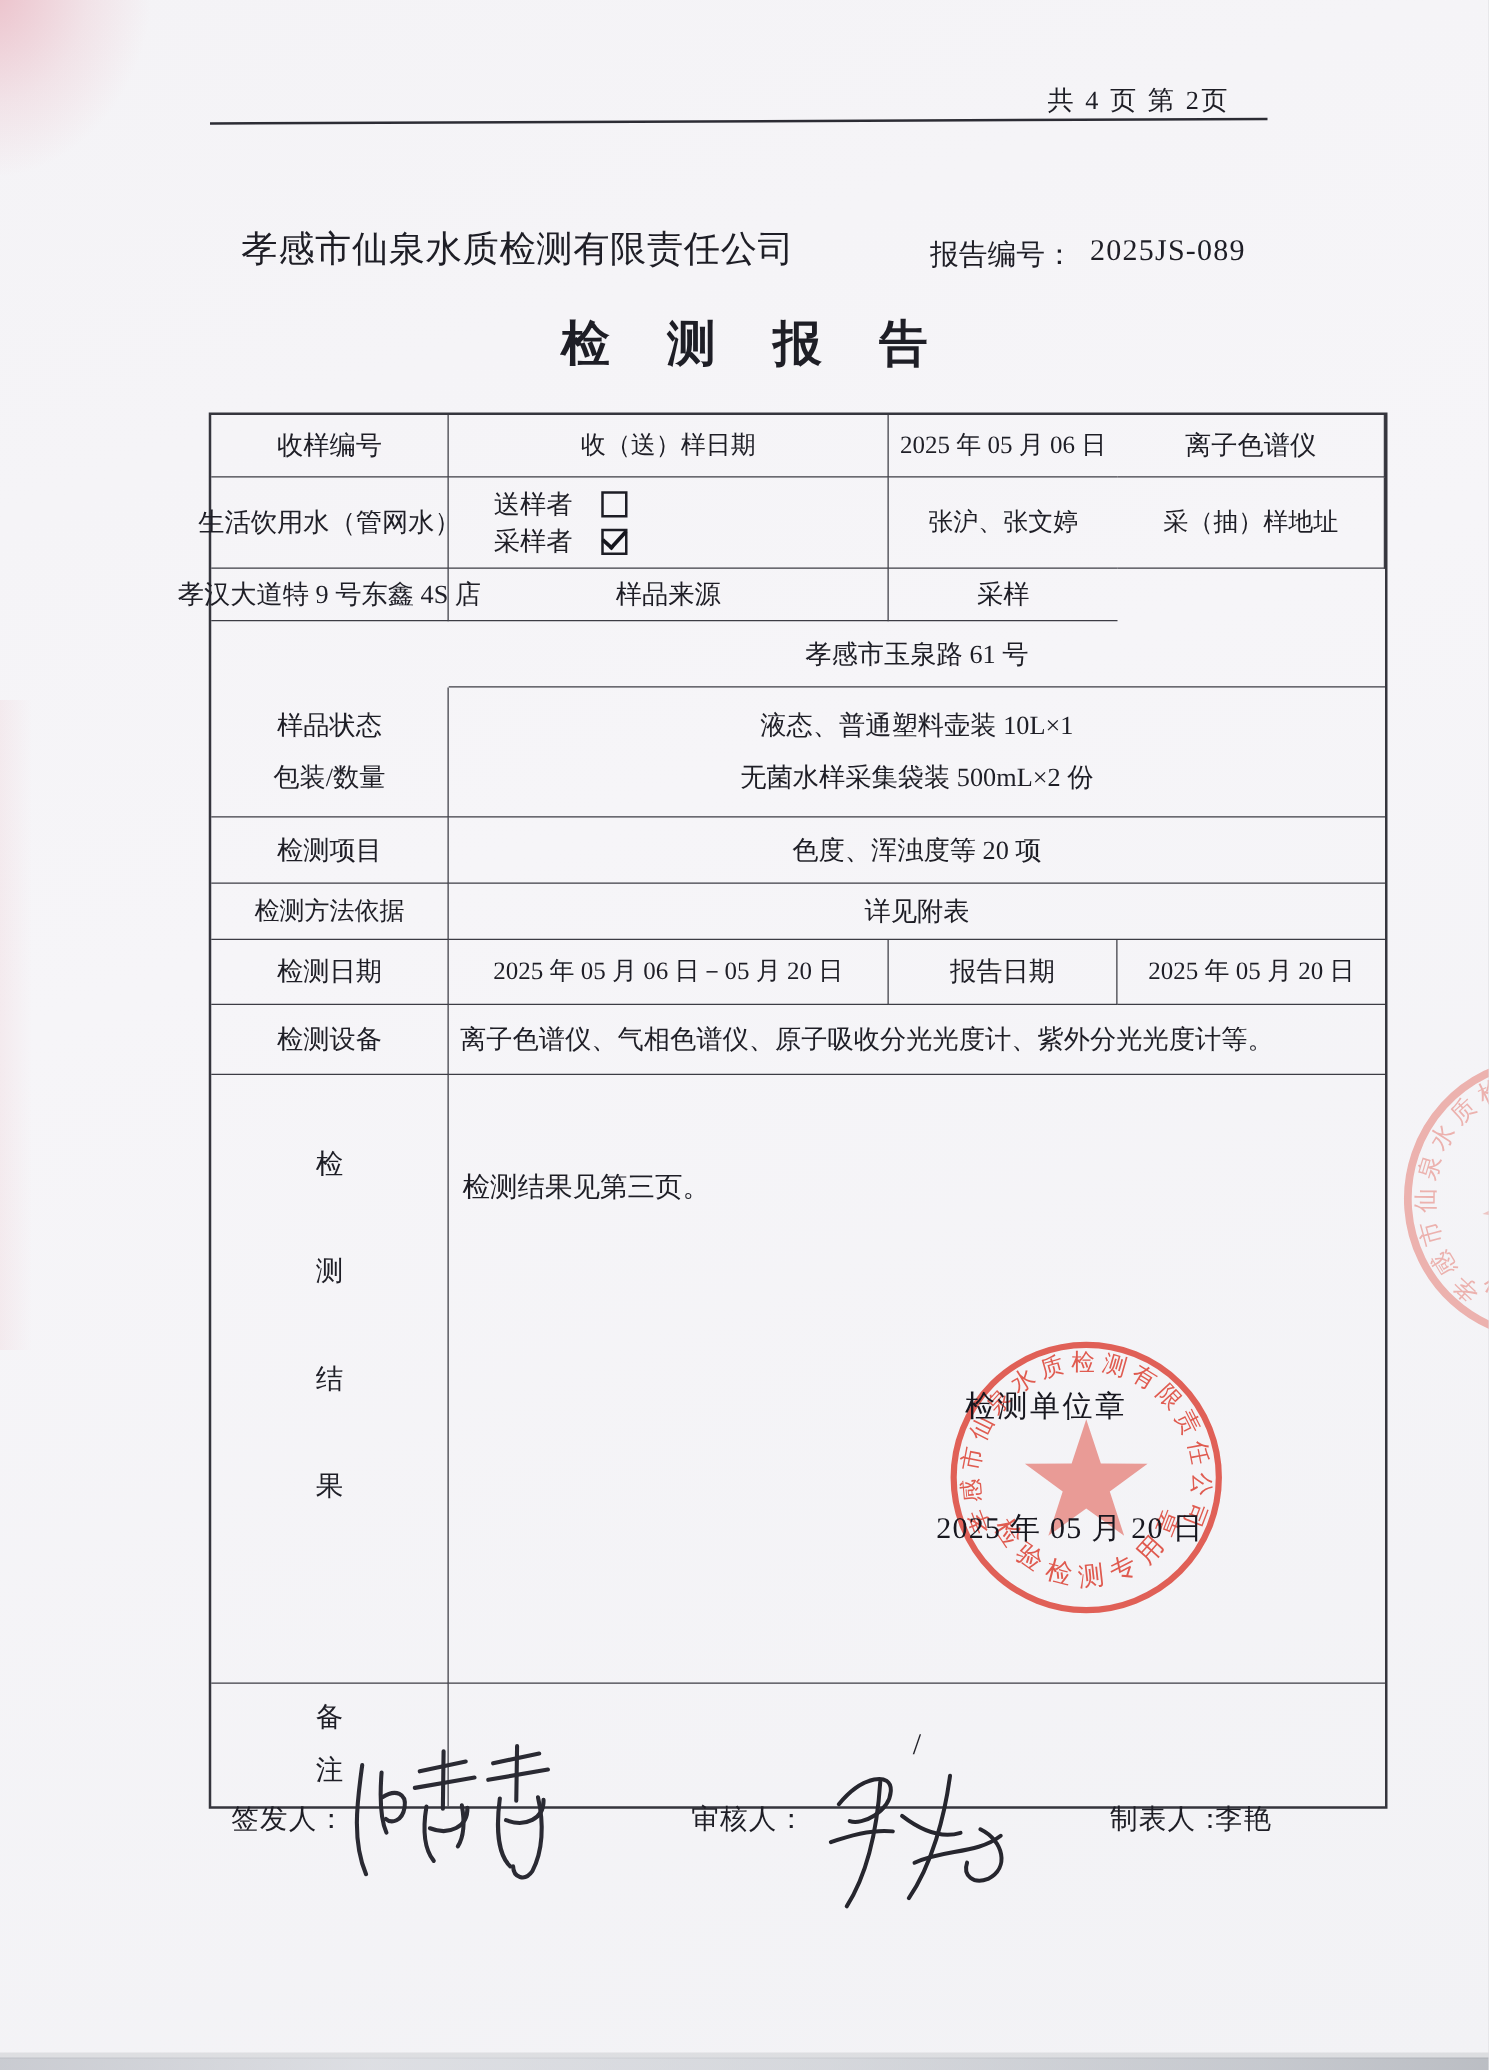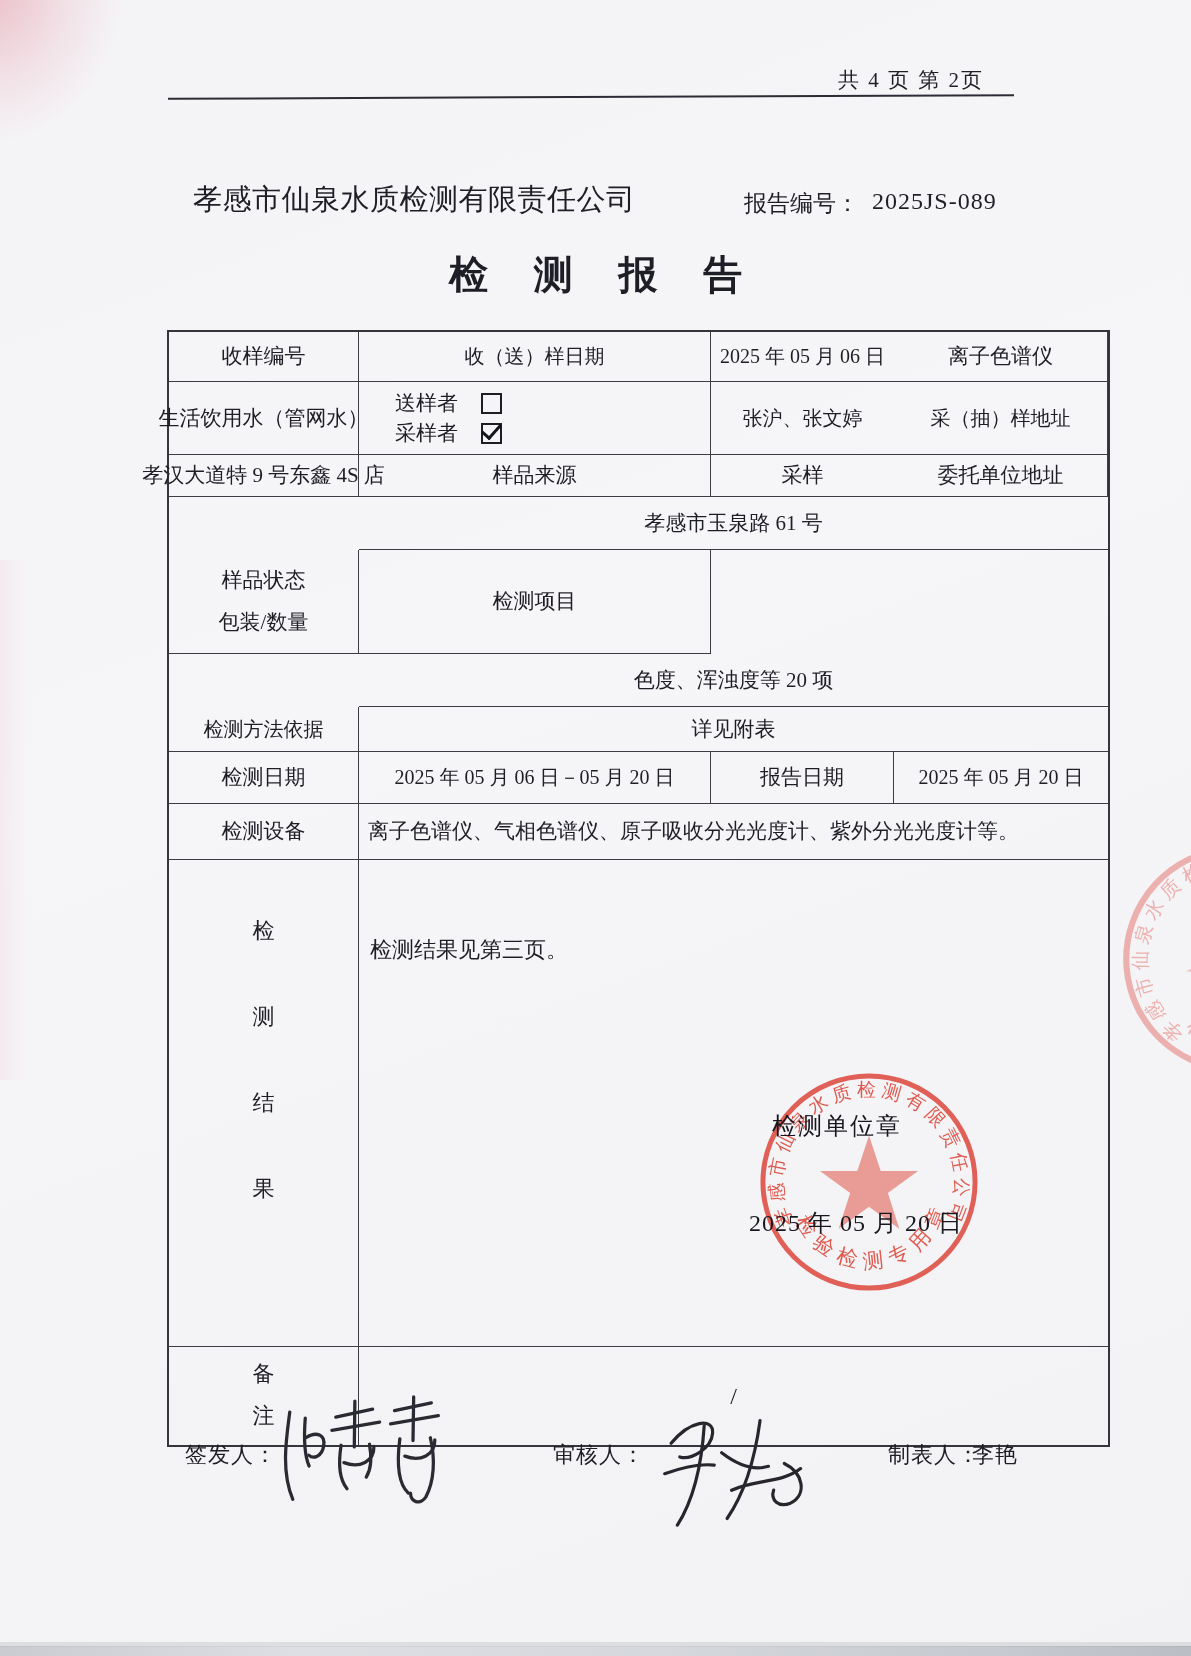--- a/index.html
+++ b/index.html
@@ -116,26 +116,29 @@
         <span class="chkbox checked"></span>
       </div>
     </div>
     <div class="cell no-r sm">张沪、张文婷</div>
 
     <div class="cell sm">采（抽）样地址</div>
     <div class="cell">孝汉大道特 9 号东鑫 4S 店</div>
     <div class="cell">样品来源</div>
     <div class="cell no-r">采样</div>
 
-    <div class="cell">委托单位地址</div>
     <div class="cell span3 no-r">孝感市玉泉路 61 号</div>
 
     <div class="cell two-line">
       <div>样品状态</div>
       <div>包装/数量</div>
+    </div>
+    <div class="cell span3 no-r two-line">
+      <div>液态、普通塑料壶装 10L×1</div>
+      <div>无菌水样采集袋装 500mL×2 份</div>
     </div>
 
     <div class="cell">检测项目</div>
     <div class="cell span3 no-r">色度、浑浊度等 20 项</div>
 
     <div class="cell sm">检测方法依据</div>
     <div class="cell span3 no-r">详见附表</div>
 
     <div class="cell">检测日期</div>
     <div class="cell sm">2025 年 05 月 06 日－05 月 20 日</div>

